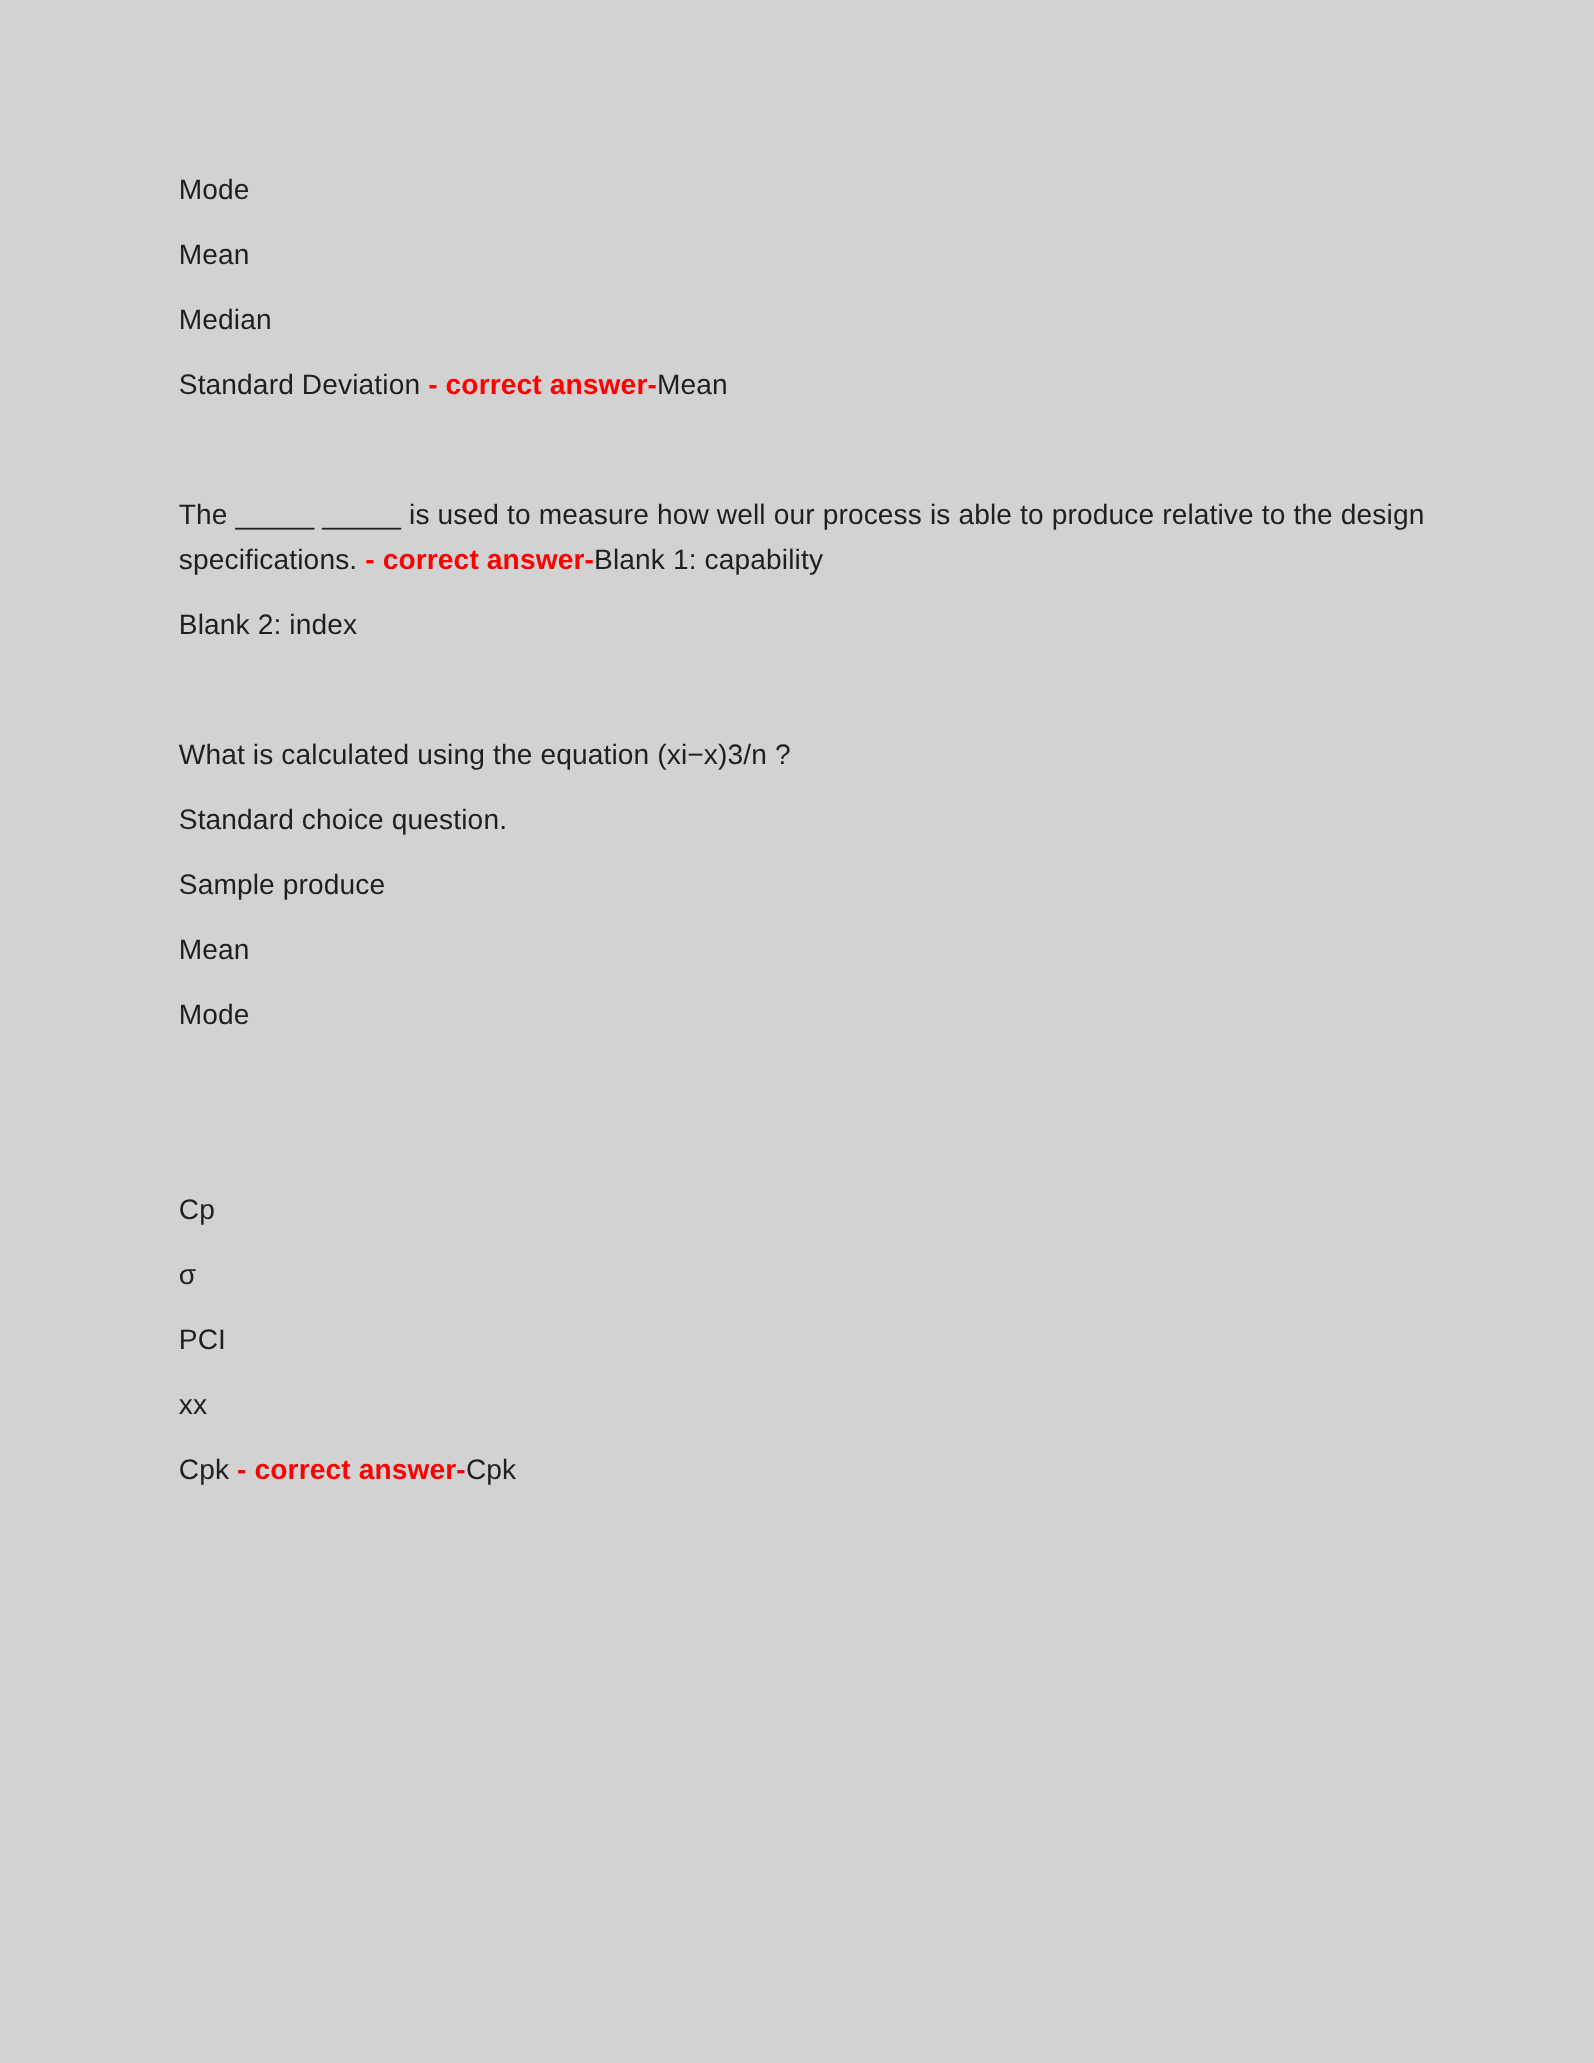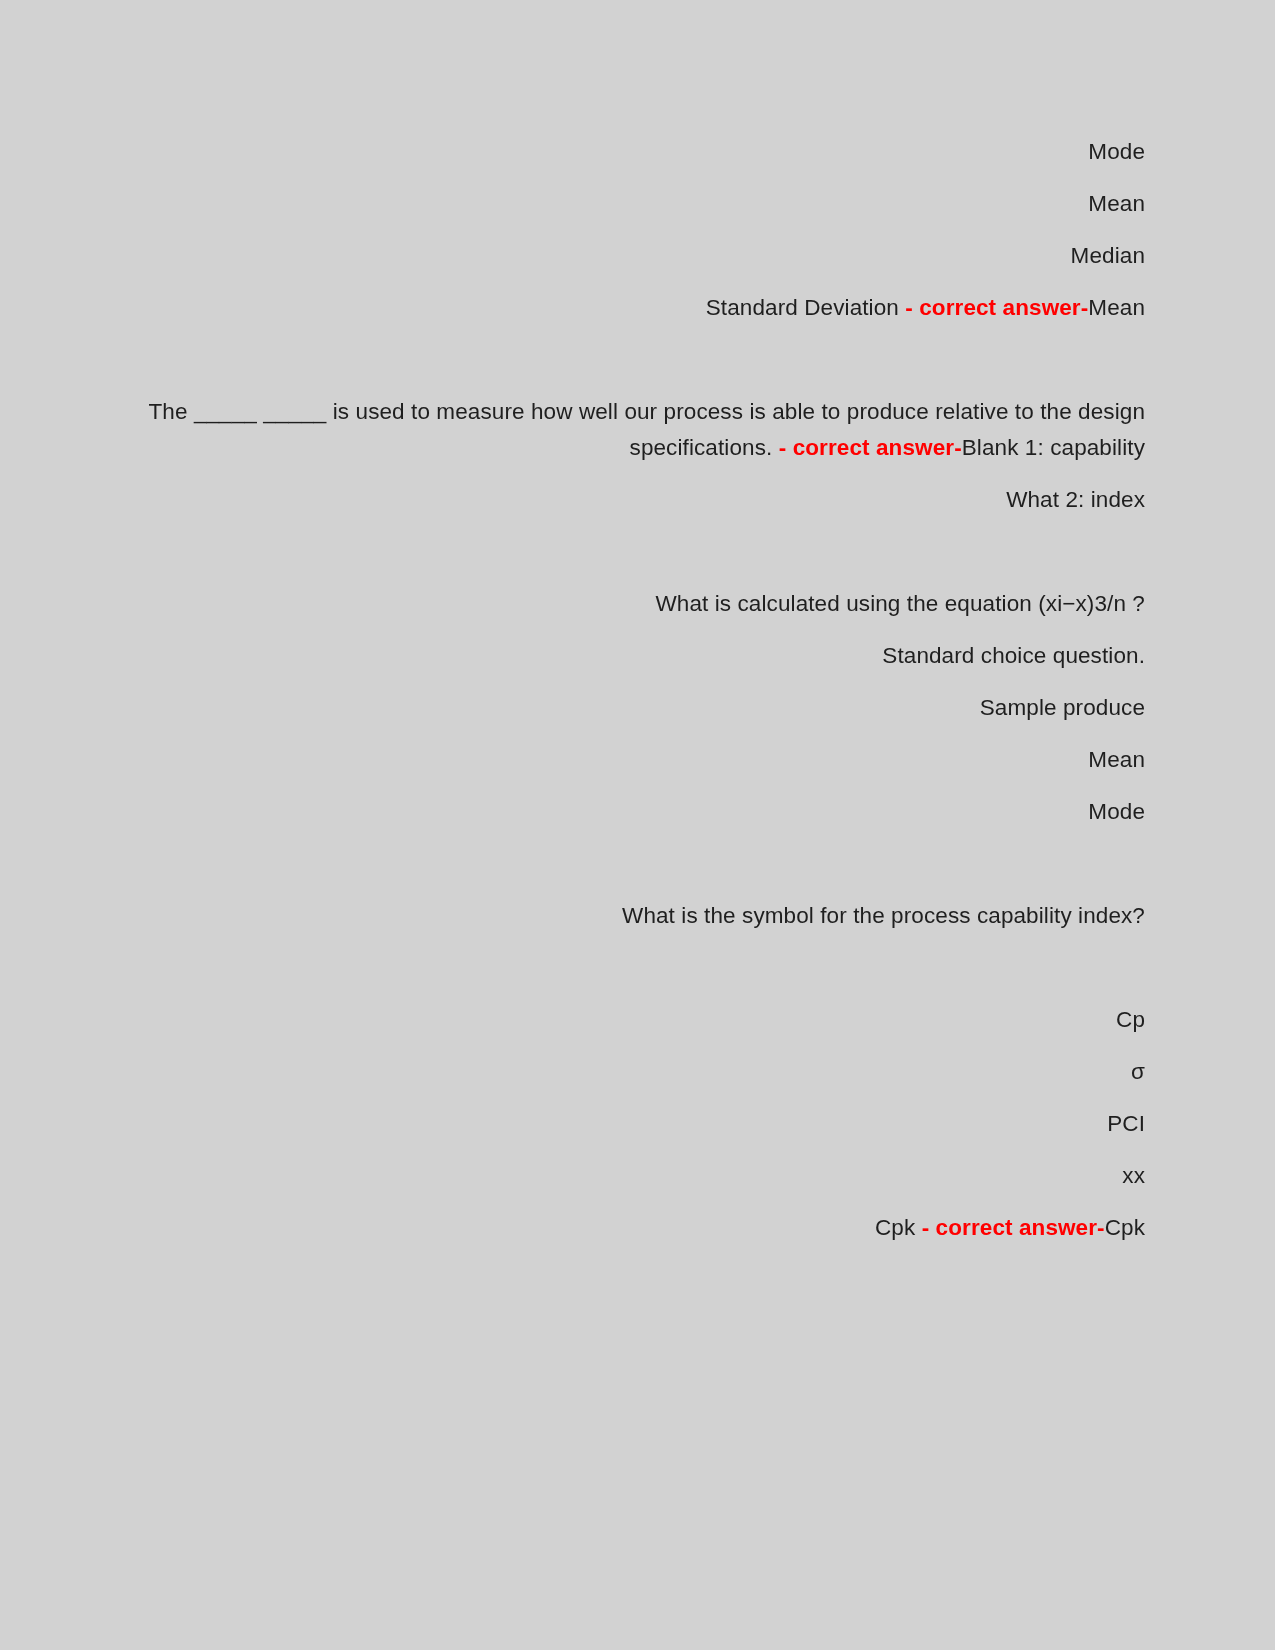--- a/index.html
+++ b/index.html
@@ -31,37 +31,36 @@
     min-height: 36px;
   }
   .answer {
     color: #ff0000;
     font-weight: 700;
   }
 </style>
 </head>
 <body style="background: rgb(210, 210, 210);">
 
-<div class="page" style="color: rgb(31, 31, 31); text-align: right;">
+<div class="page" style="color: rgb(31, 31, 31);">
   <div>
       <p class="para"><span>Mode</span></p>
       <p class="para"><span>Mean</span></p>
       <p class="para"><span>Median</span></p>
       <p class="para"><span>Standard Deviation </span><span class="answer" style="color: rgb(255, 0, 0);">- correct answer-</span><span>Mean</span></p>
       <p class="para blank">&nbsp;</p>
       <p class="para"><span>The _____ _____ is used to measure how well our process is able to produce relative to the design specifications. </span><span class="answer" style="color: rgb(255, 0, 0);">- correct answer-</span><span>Blank 1: capability</span></p>
-      <p class="para"><span>What 2: index</span></p>
+      <p class="para"><span>Blank 2: index</span></p>
       <p class="para blank">&nbsp;</p>
       <p class="para"><span>What is calculated using the equation (xi−x)3/n ?</span></p>
       <p class="para"><span>Standard choice question.</span></p>
       <p class="para"><span>Sample produce</span></p>
       <p class="para"><span>Mean</span></p>
       <p class="para"><span>Mode</span></p>
       <p class="para blank">&nbsp;</p>
-      <p class="para"><span>What is the symbol for the process capability index?</span></p>
       <p class="para blank">&nbsp;</p>
       <p class="para"><span>Cp</span></p>
       <p class="para"><span>σ</span></p>
       <p class="para"><span>PCI</span></p>
       <p class="para"><span>xx</span></p>
       <p class="para"><span>Cpk </span><span class="answer" style="color: rgb(255, 0, 0);">- correct answer-</span><span>Cpk</span></p>
     </div>
 </div>
 
 </body></html>

